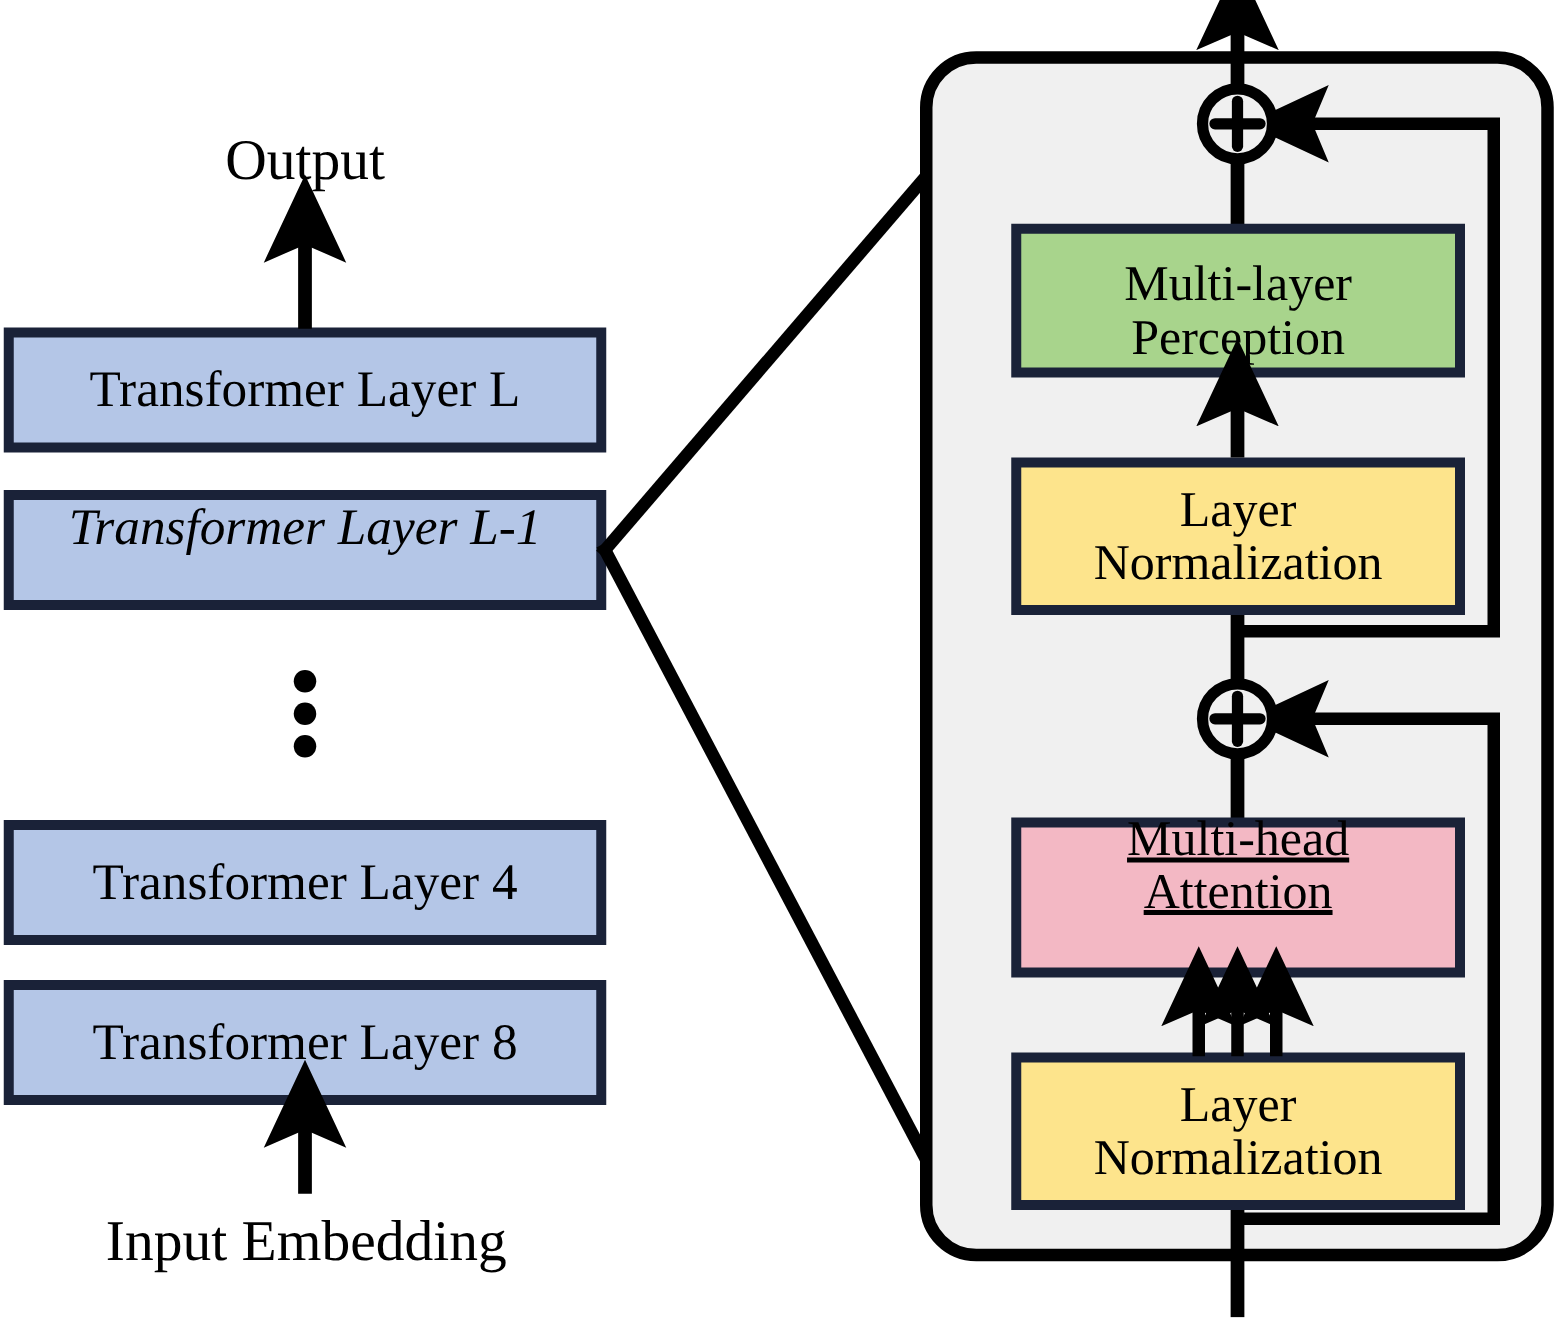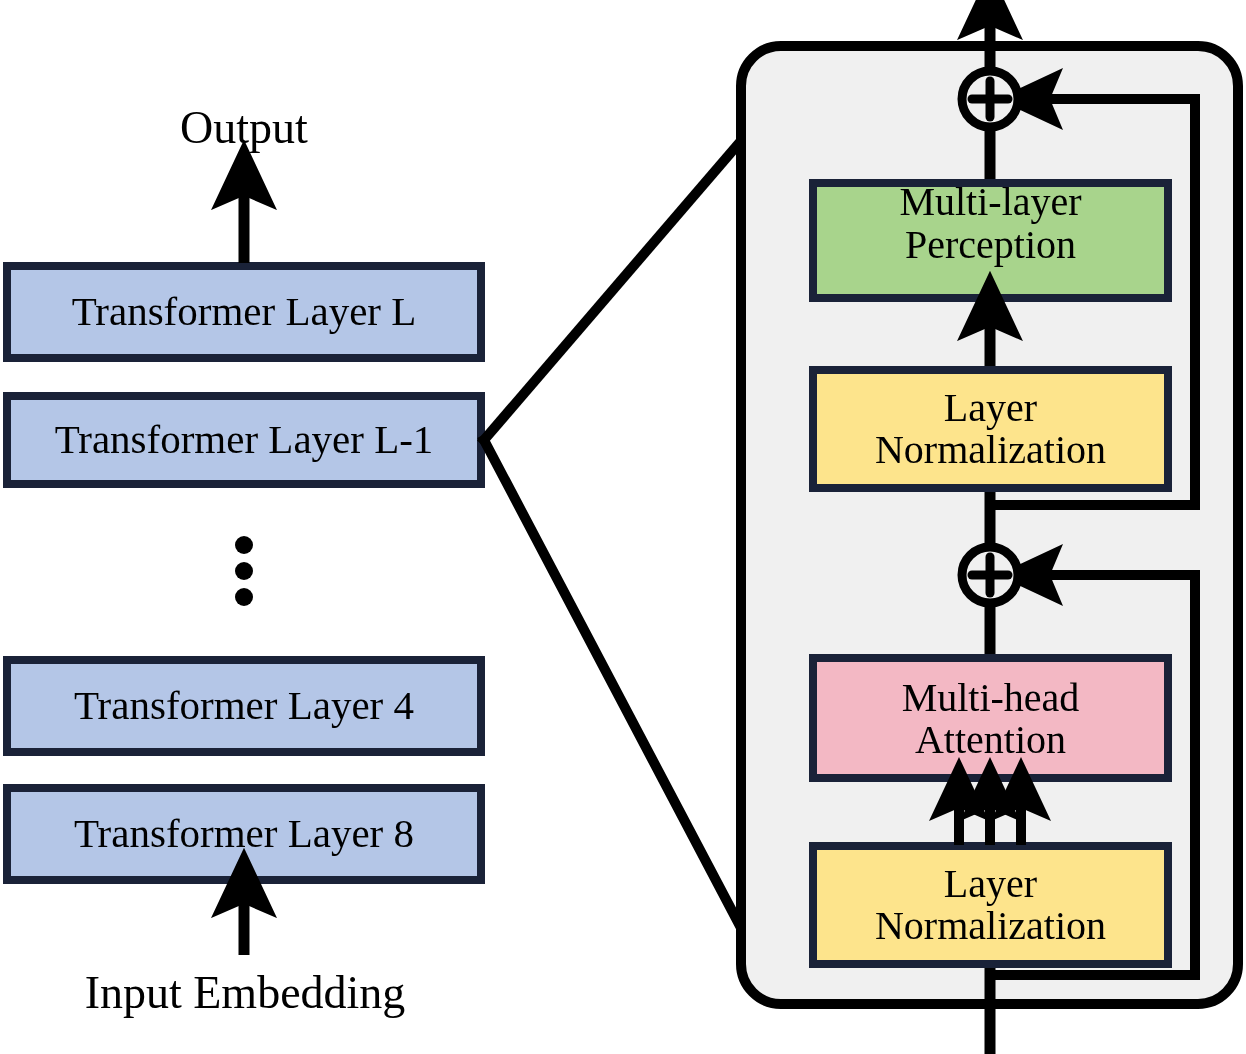--- a/index.html
+++ b/index.html
@@ -134,31 +134,31 @@
       <line x1="1021" y1="845" x2="1021" y2="790" stroke="#000000" stroke-width="10" marker-end="url(#arrowhead)"></line>
     </g>
   </svg>
 
   <div class="txt free-label" style="left:94px; top:98px; width:300px; height:60px;">Output</div>
 
   <div class="txt free-label" style="left:0px; top:962px; width:490px; height:62px;">Input Embedding</div>
 
   <div class="txt stack-label" style="left:7px; top:266px; width:474px; height:92px;">Transformer Layer L</div>
 
-  <div class="txt stack-label" style="left:7px; top:396px; width:474px; height:88px;">Transformer Layer L-1</div>
+  <div class="txt stack-label" style="left:7px; top:378px; width:474px; height:88px;font-style:italic;">Transformer Layer L-1</div>
 
   <div class="txt stack-label" style="left:7px; top:660px; width:474px; height:92px;">Transformer Layer 4</div>
 
   <div class="txt stack-label" style="left:7px; top:788px; width:474px; height:92px;">Transformer Layer 8</div>
 
-  <div class="txt block-label" style="left:813px; top:166px; width:355px; height:115px;">Multi-layer
+  <div class="txt block-label" style="left:813px; top:191px; width:355px; height:115px;">Multi-layer
 Perception</div>
 
   <div class="txt block-label" style="left:813px; top:370px; width:355px; height:118px;">Layer
 Normalization</div>
 
-  <div class="txt block-label" style="left:813px; top:659px; width:355px; height:120px;">Multi-head
+  <div class="txt block-label" style="left:813px; top:632px; width:355px; height:120px;text-decoration:underline;">Multi-head
 Attention</div>
 
   <div class="txt block-label" style="left:813px; top:846px; width:355px; height:118px;">Layer
 Normalization</div>
 
 </div>
 
 </body></html>

